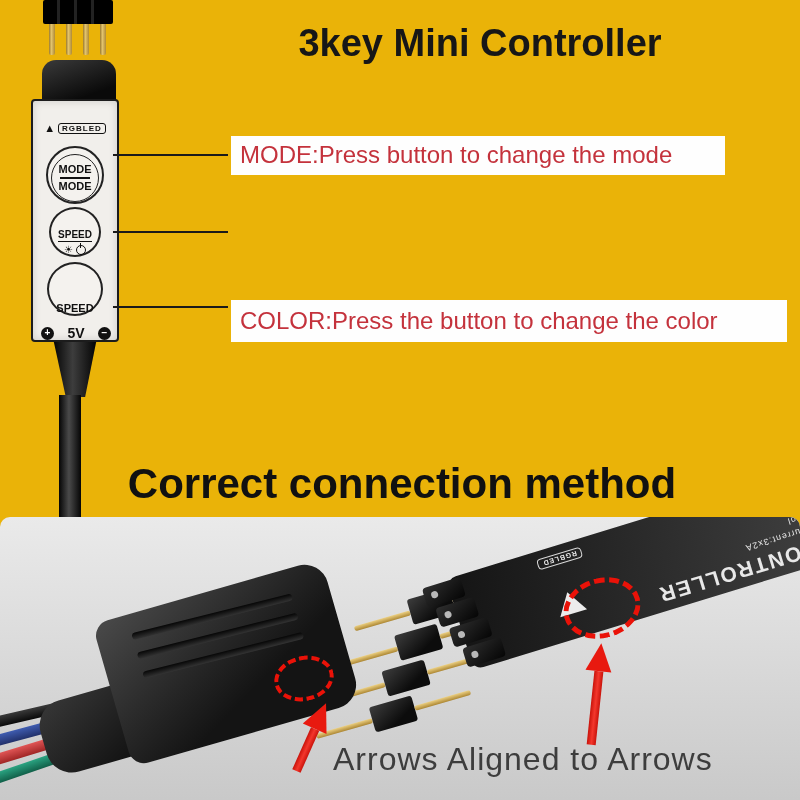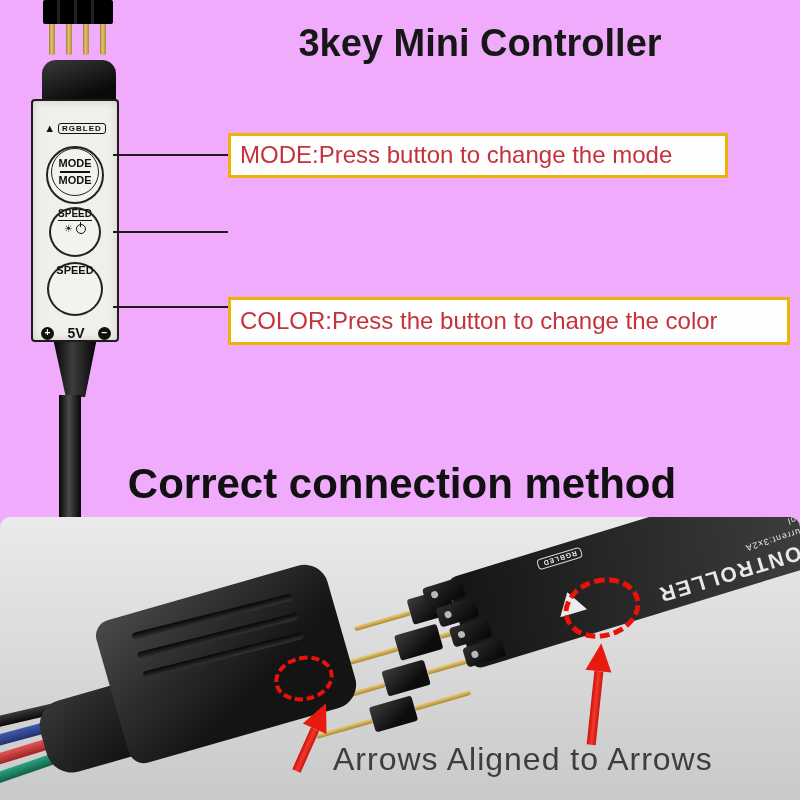--- a/index.html
+++ b/index.html
@@ -1,19 +1,19 @@
 <!DOCTYPE html>
 <html><head>
 <meta charset="utf-8">
 <style>
   * { margin:0; padding:0; box-sizing:border-box; }
   html,body { background:#ffffff; }
   #canvas {
     position:relative; width:800px; height:800px; overflow:hidden;
-    background:#f0abfc; font-family:"Liberation Sans", sans-serif;
+    background:#eab308; font-family:"Liberation Sans", sans-serif;
   }
 
   
   .main-title {
     position:absolute; left:230px; top:22px; width:500px;
     text-align:center; font-size:38px; font-weight:800; color:#171717;
     letter-spacing:0px;
   }
   .section-title {
     position:absolute; left:102px; top:460px; width:600px;
@@ -51,21 +51,21 @@
   .ctrl-body { position:absolute; left:31px; top:99px; width:88px; height:243px;
     background:#f1efeb; border:2px solid #1c1c1c; border-radius:4px;
     box-shadow:inset 0 0 8px rgba(0,0,0,0.15); }
   .brand-row { position:absolute; left:0; top:22px; width:100%;
     display:flex; align-items:center; justify-content:center; gap:3px; }
   .tri-icon { font-size:11px; color:#111; line-height:1; }
   .brand-box { border:1.5px solid #111; border-radius:3px; padding:0 3px;
     font-size:8px; font-weight:700; letter-spacing:1px; color:#111; }
   .btn { position:absolute; border:2px solid #222; border-radius:50%;
     background:#f4f2ee; display:flex; flex-direction:column;
-    align-items:center; justify-content:flex-start; }
+    align-items:center; justify-content:flex-end; }
   .btn-mode { left:13px; top:45px; width:58px; height:58px; }
   .btn-mode .inner { width:48px; height:48px; border:1.5px solid #222; border-radius:50%;
     display:flex; flex-direction:column; align-items:center; justify-content:center; }
   .btn-mode .t { font-size:11px; font-weight:700; color:#111; line-height:11px; }
   .btn-mode .dv { width:30px; height:1.5px; background:#111; margin:2px 0; }
   .btn-speed2 { left:16px; top:106px; width:52px; height:50px; }
   .btn-speed2 .t { font-size:10px; font-weight:700; color:#111;
     border-bottom:1.5px solid #111; padding-bottom:1px; line-height:10px; }
   .icon-row { display:flex; align-items:center; gap:3px; margin-top:3px; }
   .sun-icon { font-size:10px; color:#111; line-height:10px; }

